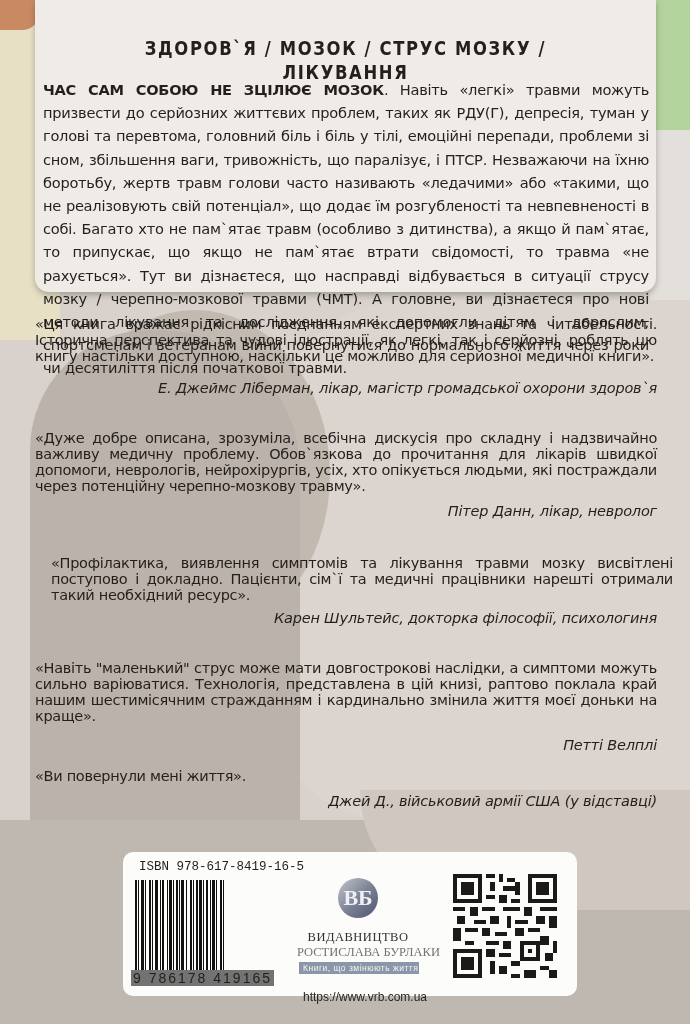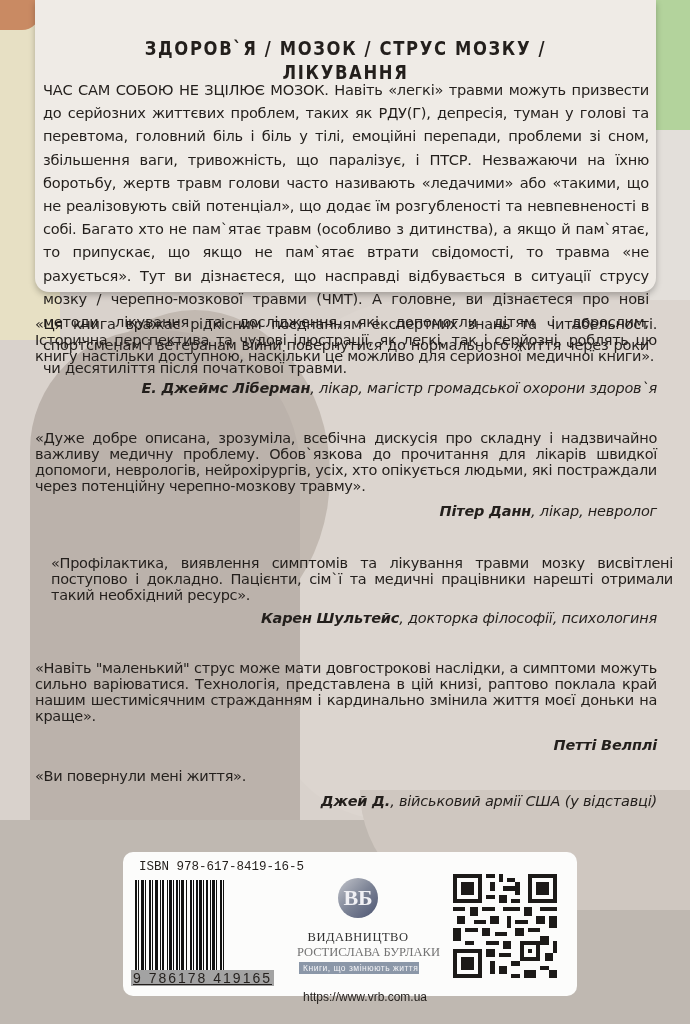--- a/index.html
+++ b/index.html
@@ -11,31 +11,31 @@
   .bg-right{position:absolute;right:0;top:130px;width:40px;height:220px;background:#e3dfda;}
   .bg-silhouette{position:absolute;left:30px;top:330px;width:270px;height:560px;background:#bbb2ab;border-radius:120px 140px 0 0;}
   .bg-head{position:absolute;left:60px;top:310px;width:270px;height:330px;background:#c2b9b1;border-radius:50%;}
   .bg-lighter{position:absolute;left:270px;top:300px;width:420px;height:520px;background:#dcd5cf;border-radius:140px 0 0 120px;}
   .bg-bottom{position:absolute;left:0;top:820px;width:690px;height:204px;background:#bfb8b1;}
   .bg-bottom2{position:absolute;left:360px;top:790px;width:330px;height:120px;background:#cfc7c0;border-radius:0 0 0 180px;}
 
   .card{position:absolute;left:35px;top:0;width:621px;height:292px;background:#efebe6;border-radius:0 0 14px 14px;box-shadow:0 3px 6px rgba(0,0,0,0.25);}
   .category{position:absolute;left:0;top:36px;width:621px;text-align:center;font-weight:bold;font-size:20px;letter-spacing:2px;font-family:"DejaVu Sans",sans-serif;transform:scaleX(0.82);}
   .intro{position:absolute;left:8px;top:78px;width:606px;font-size:14.6px;line-height:23.2px;text-align:justify;font-family:"DejaVu Sans",sans-serif;letter-spacing:-0.25px;transform-origin:left top;}
-  .intro b{font-weight:normal;}
+  .intro b{font-weight:bold;}
 
   .quote{position:absolute;left:35px;width:622px;font-family:"DejaVu Sans",sans-serif;font-size:14.5px;line-height:16px;text-align:justify;letter-spacing:-0.3px;}
   .attr{position:absolute;right:33px;font-family:"DejaVu Sans",sans-serif;font-size:14.5px;font-style:italic;text-align:right;letter-spacing:-0.2px;}
-  .attr b{font-weight:bold;}
+  .attr b{font-weight:normal;}
 
   .label{position:absolute;left:123px;top:852px;width:454px;height:144px;background:#fcfcfb;border-radius:10px;}
   .isbn{position:absolute;left:16px;top:8px;font-family:Liberation Mono, monospace;font-size:12.5px;}
   .barcode{position:absolute;left:12px;top:28px;width:100px;height:104px;display:flex;align-items:flex-start;}
   .barcode span{display:block;height:104px;background:#111;}
-  .barcode-digits{position:absolute;left:8px;top:118px;font-family:"Liberation Sans",sans-serif;font-size:14px;letter-spacing:2px;background:#a3a3a3;padding:0 2px;text-decoration:underline;}
+  .barcode-digits{position:absolute;left:8px;top:118px;font-family:"Liberation Sans",sans-serif;font-size:14px;letter-spacing:2px;background:#737373;padding:0 2px;}
   .logo{position:absolute;left:180px;top:26px;width:110px;text-align:center;}
   .logo-circle{width:40px;height:40px;border-radius:50%;margin:0 auto;background:linear-gradient(135deg,#c4c6cc 0%,#7d8496 50%,#4d5572 100%);display:flex;align-items:center;justify-content:center;color:#f0f0f4;font-family:"Liberation Serif",serif;font-size:22px;font-weight:bold;}
   .pub1{font-family:"Liberation Serif",serif;font-size:12.5px;color:#303030;margin-top:12px;letter-spacing:0.5px;}
   .pub2{font-family:"Liberation Serif",serif;font-size:12.5px;color:#737373;white-space:nowrap;margin-left:-6px;}
   .pub3{background:#8b97a8;color:#f3f3f6;font-size:8.5px;padding:1px 4px;margin:2px -6px 16px -4px;letter-spacing:0.5px;white-space:nowrap;}
   .url{font-family:"Liberation Sans",sans-serif;font-size:12px;margin-top:8px;white-space:nowrap;}
   .qr{position:absolute;left:330px;top:22px;width:104px;height:104px;}
 </style>
 </head>
 <body>

